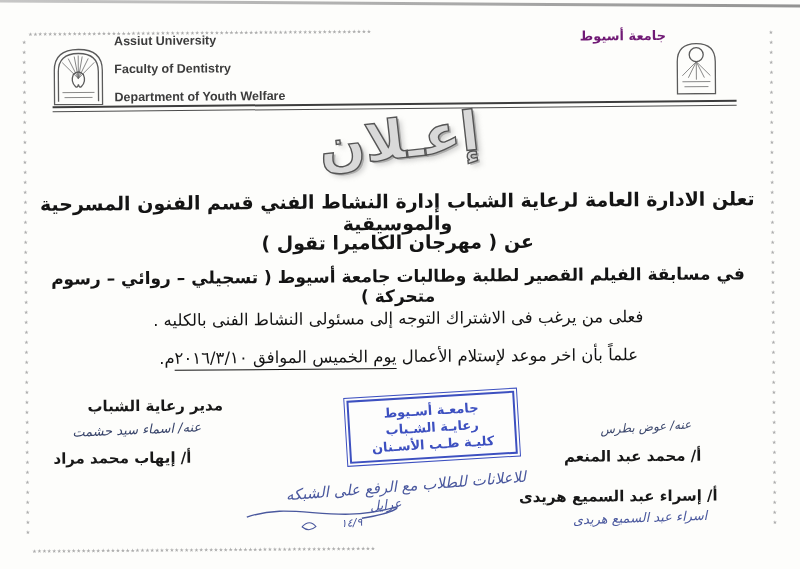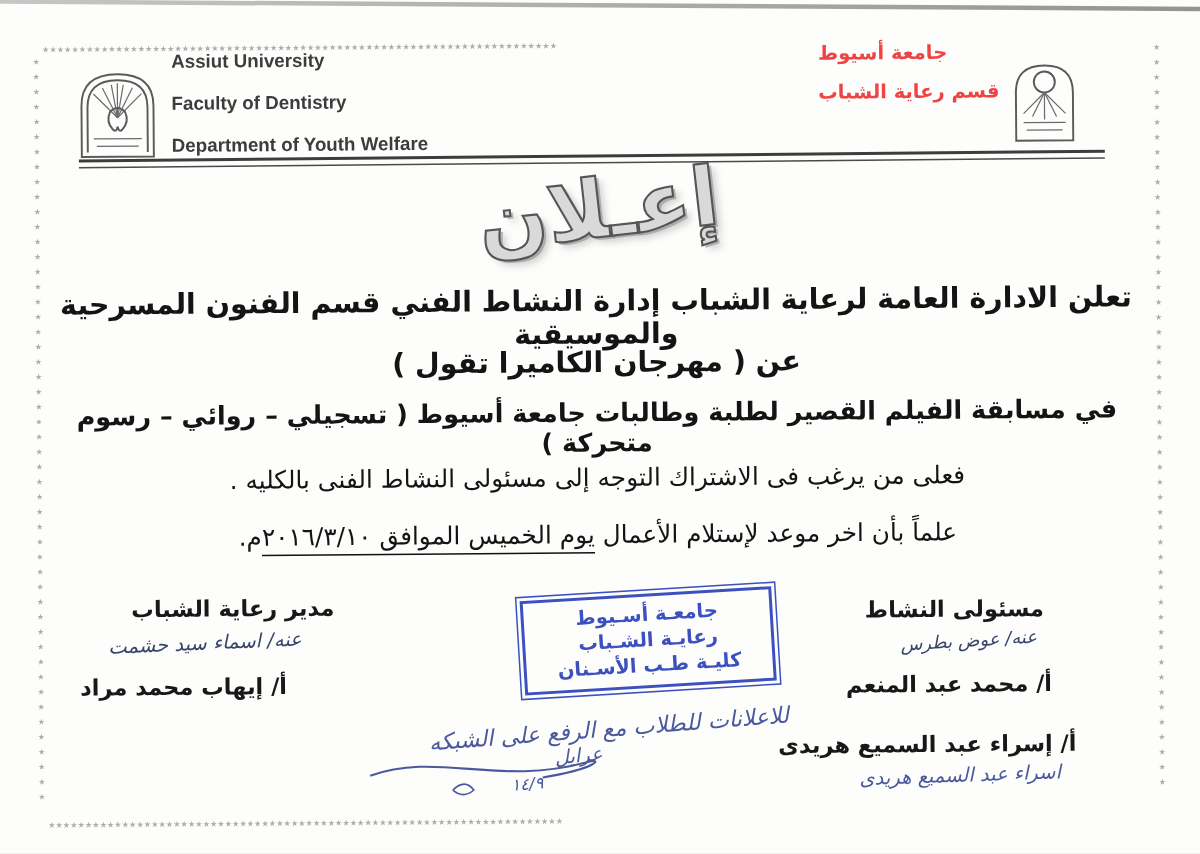--- a/index.html
+++ b/index.html
@@ -17,22 +17,22 @@
   .orn-top{left:30px;top:24px;width:740px;}
   .orn-bottom{left:30px;top:541px;width:740px;}
   .orn-v{writing-mode:vertical-rl;text-orientation:upright;letter-spacing:6px;width:14px;}
   .orn-left{left:19px;top:34px;height:512px;}
   .orn-right{left:766px;top:30px;height:512px;}
 
   
   .hdr-en{position:absolute;left:116px;top:32px;font-family:"Liberation Sans",sans-serif;
     font-weight:bold;color:#3c3c3c;font-size:12.5px;}
   .hdr-en div{margin-bottom:14px;}
-  .hdr-ar{position:absolute;right:132px;top:30px;direction:rtl;text-align:left;
-    font-size:13px;font-weight:bold;color:#ef4444;}
+  .hdr-ar{position:absolute;right:132px;top:30px;direction:rtl;text-align:center;
+    font-size:13px;font-weight:bold;color:#701a75;}
   .hdr-ar div{margin-bottom:11px;}
   .logo{position:absolute;}
   .logo-left{left:52px;top:42px;}
   .logo-right{left:676px;top:42px;}
   .rule-double{position:absolute;left:54px;top:103px;width:684px;height:3px;
     border-top:2.5px solid #3d3d3d;border-bottom:1px solid #4a4a4a;transform:rotate(-.1deg);}
 
   
   .big-title{position:absolute;left:0;top:108px;width:100%;text-align:center;
     font-size:54px;font-weight:bold;direction:rtl;
@@ -113,21 +113,20 @@
     </div>
 
     <div class="hdr-en">
       <div>Assiut University</div>
       <div>Faculty of Dentistry</div>
       <div>Department of Youth Welfare</div>
     </div>
 
     <div class="hdr-ar">
       <div>جامعة أسيوط</div>
-      <div>قسم رعاية الشباب</div>
     </div>
 
     <div class="logo logo-right">
       <svg width="44" height="56" viewBox="0 0 44 56">
         <path class="ln" d="M3,54 L3,22 Q3,4 22,4 Q41,4 41,22 L41,54 Z"></path>
         <circle class="ln" cx="22" cy="15" r="7"></circle>
         <g>
           <path class="ray" d="M22,22 L8,36"></path>
             <path class="ray" d="M22,22 L14,38"></path>
           <path class="ray" d="M22,22 L22,40"></path>
@@ -154,21 +153,20 @@
     <div class="sig-title sigL-title">مدير رعاية الشباب</div>
     <div class="hand ink-dark sigL-hand">عنه/ اسماء سيد حشمت</div>
     <div class="sig-name sigL-name">أ/ إيهاب محمد مراد</div>
 
     <div class="stamp">
       <div>جامعـة أسـيوط</div>
       <div>رعايـة الشـباب</div>
       <div>كليـة طـب الأسـنان</div>
     </div>
 
-    <div class="sig-title sigR-title">مسئولى النشاط</div>
     <div class="hand ink-dark sigR-hand">عنه/ عوض بطرس</div>
     <div class="sig-name sigR-name1">أ/ محمد عبد المنعم</div>
     <div class="sig-name sigR-name2">أ/ إسراء عبد السميع هريدى</div>
     <div class="hand ink-blue sigR-hand2">اسراء عبد السميع هريدى</div>
 
     <div class="hand ink-blue note">للاعلانات للطلاب مع الرفع على الشبكه</div>
     <div class="hand ink-blue note-sig">عرايل</div>
     <div class="hand ink-blue note-date">١٤/٩</div>
     <div class="flourish">
       <svg width="170" height="34" viewBox="0 0 170 34">

